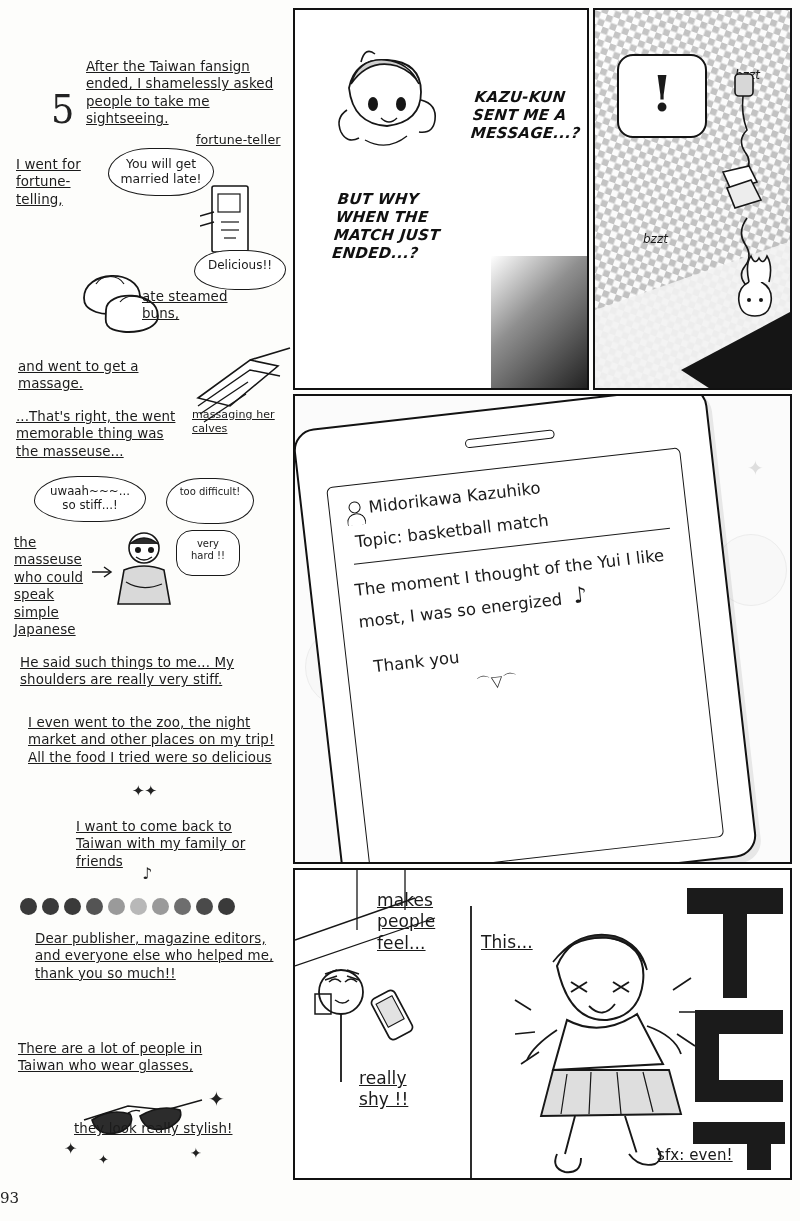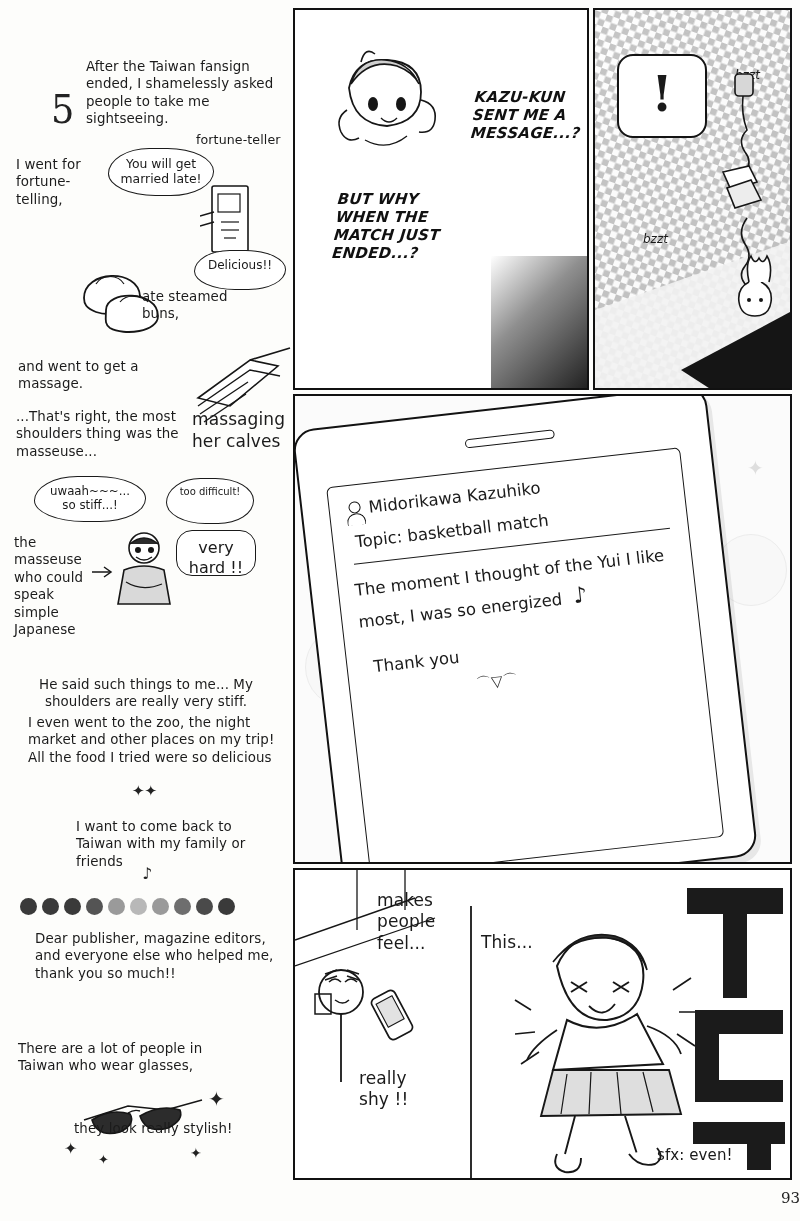--- a/index.html
+++ b/index.html
@@ -21,20 +21,21 @@
     height: 1221px;
     background: #fdfdfb;
   }
 
   
   .abs { position: absolute; }
   .hand {
     font-family: "DejaVu Sans", sans-serif;
     line-height: 1.28;
     letter-spacing: .1px;
+    text-decoration: underline;
   }
   .panel {
     position: absolute;
     border: 2px solid #111;
     background: #fff;
     box-sizing: border-box;
     overflow: hidden;
   }
 
   
@@ -203,21 +204,21 @@
     position: absolute;
     border-radius: 50%;
     border: 1px solid #ececec;
     background: rgba(245,245,245,.55);
   }
 
   .page-number {
     position: absolute;
     left: 0; right: 0;
     bottom: 14px;
-    text-align: right;
+    text-align: left;
     font-size: 15px;
     color: #222;
     font-family: "DejaVu Serif", serif;
   }
 </style>
 </head>
 <body>
 
 <div class="page">
 
@@ -257,47 +258,47 @@
     <div class="note hand" style="left:4px; top:318px; width:140px;">and went to get a massage.</div>
 
     <svg class="abs" style="left:178px; top:300px;" width="110" height="90">
       <path d="M6,58 L58,20 L86,26 L38,66 Z" fill="#fff" stroke="#161616" stroke-width="1.6"></path>
       <path d="M6,66 L58,30 L88,36" fill="none" stroke="#161616" stroke-width="1.4"></path>
       <path d="M8,74 L56,42" fill="none" stroke="#161616" stroke-width="1.4"></path>
       <path d="M12,82 L54,54" fill="none" stroke="#161616" stroke-width="1.4"></path>
       <line x1="58" y1="20" x2="98" y2="8" stroke="#161616" stroke-width="1.6"></line>
     </svg>
 
-    <div class="note hand" style="left:178px; top:368px; width:96px; font-size:17px;">massaging her calves</div>
-
-    <div class="note hand" style="left:2px; top:368px; width:166px;">...That's right, the most shoulders thing was the masseuse...</div>
+    <div class="note hand" style="left:178px; top:368px; width:96px; font-size:11px;">massaging her calves</div>
+
+    <div class="note hand" style="left:2px; top:368px; width:166px;">...That's right, the went memorable thing was the masseuse...</div>
 
     <div class="bubble" style="left:20px; top:436px; width:112px; height:46px; font-size:11.8px;">uwaah~~~... so stiff...!</div>
 
     <div class="bubble" style="left:152px; top:438px; width:88px; height:46px; font-size:10px;">too difficult!</div>
 
-    <div class="bubble sharp" style="left:162px; top:490px; width:80px; height:46px; font-size:16px;">very hard !!</div>
+    <div class="bubble sharp" style="left:162px; top:490px; width:64px; height:46px; font-size:10px;">very hard !!</div>
 
     <svg class="abs" style="left:96px; top:484px;" width="80" height="90">
       <circle cx="34" cy="24" r="15" fill="#fff" stroke="#161616" stroke-width="1.6"></circle>
       <path d="M20,20 q14,-12 28,0" fill="#2b2b2b" stroke="#161616" stroke-width="1.4"></path>
       <circle cx="28" cy="26" r="3" fill="#161616"></circle>
       <circle cx="41" cy="26" r="3" fill="#161616"></circle>
       <path d="M26,33 q8,6 16,0" fill="none" stroke="#161616" stroke-width="1.3"></path>
       <path d="M14,46 q20,-8 40,0 l6,34 l-52,0 Z" fill="#d9d9d9" stroke="#161616" stroke-width="1.6"></path>
       <path d="M16,58 q16,10 36,2" fill="none" stroke="#161616" stroke-width="1.2"></path>
     </svg>
 
     <div class="note hand" style="left:0px; top:494px; width:86px;">the masseuse who could speak simple Japanese</div>
     <svg class="abs" style="left:78px; top:524px;" width="22" height="16">
       <line x1="0" y1="8" x2="18" y2="8" stroke="#161616" stroke-width="1.5"></line>
       <polyline points="12,3 19,8 12,13" fill="none" stroke="#161616" stroke-width="1.5"></polyline>
     </svg>
 
-    <div class="note hand" style="left:6px; top:636px; width:252px;text-align:center;">He said such things to me... My shoulders are really very stiff.</div>
+    <div class="note hand" style="left:6px; top:614px; width:252px;">He said such things to me... My shoulders are really very stiff.</div>
 
     <div class="note hand" style="left:14px; top:674px; width:248px;">I even went to the zoo, the night market and other places on my trip! All the food I tried were so delicious</div>
     <div class="abs" style="left:118px; top:742px; font-size:15px; color:#222;">✦✦</div>
 
     <div class="note hand" style="left:62px; top:778px; width:192px;">I want to come back to Taiwan with my family or friends</div>
     <div class="abs" style="left:128px; top:824px; font-size:16px; color:#222;">♪</div>
 
     <div class="dots-row" id="dots" style="left:6px; top:858px;">
         <i style="background: rgb(58, 58, 58);"></i>
         <i style="background: rgb(58, 58, 58);"></i>

